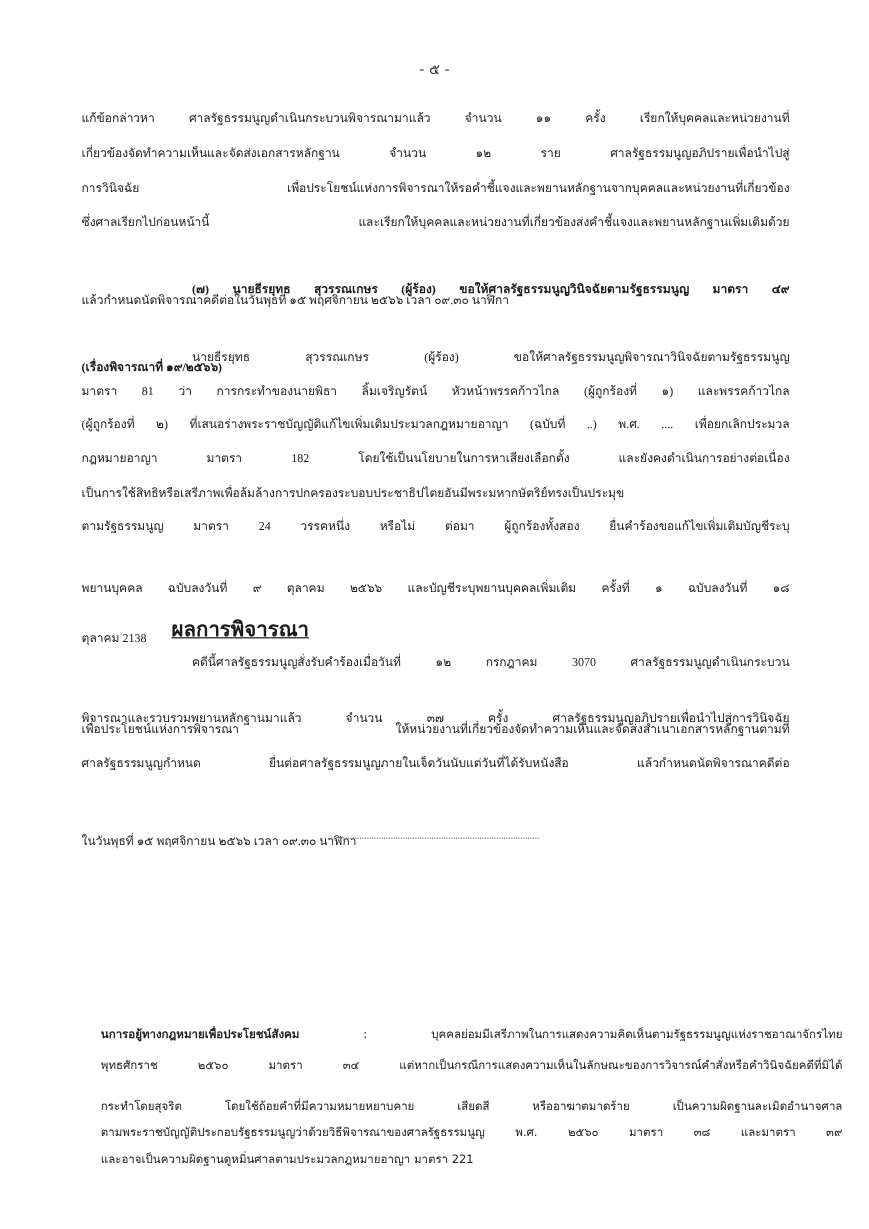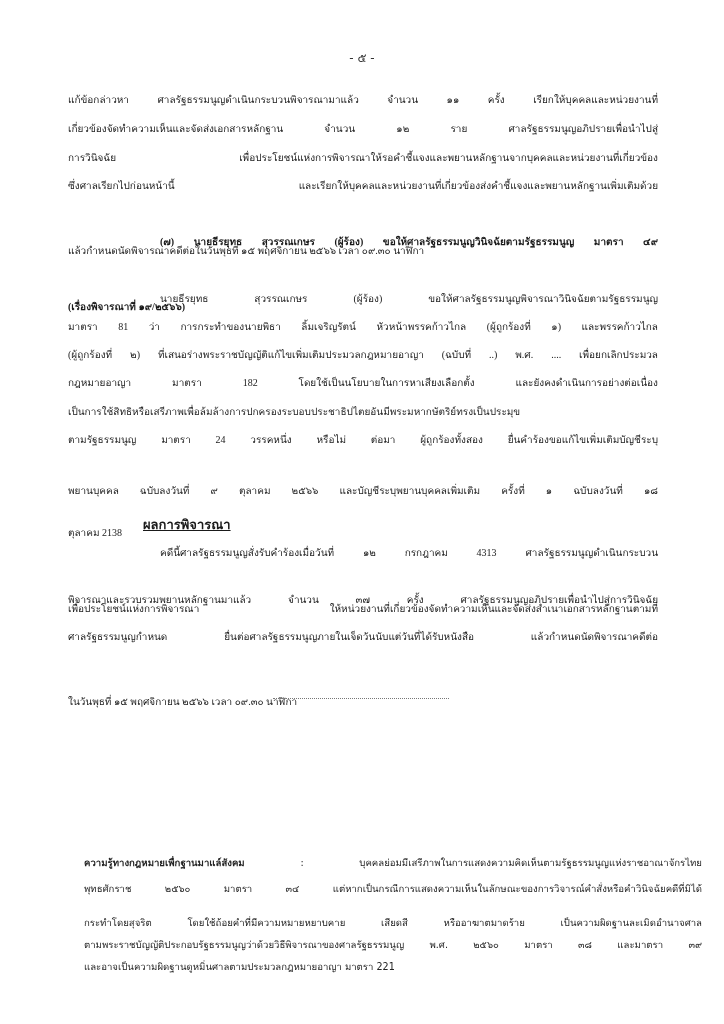--- a/index.html
+++ b/index.html
@@ -43,21 +43,21 @@
     .line.indent {
       left: 160px;
       width: 498px;
     }
     .line.bold {
       font-weight: bold;
     }
     .heading-underline {
       position: absolute;
       left: 143px;
-      font-size: 13px;
+      font-size: 17px;
       line-height: 16px;
       font-weight: bold;
       text-decoration: underline;
       white-space: nowrap;
     }
     .separator {
       position: absolute;
       top: 643px;
       left: 273px;
       width: 176px;
@@ -108,32 +108,32 @@
     <div class="line" style="top:375px;">กฎหมายอาญา มาตรา 182 โดยใช้เป็นนโยบายในการหาเสียงเลือกตั้ง และยังคงดำเนินการอย่างต่อเนื่อง</div>
     <div class="line" style="top:404px;">เป็นการใช้สิทธิหรือเสรีภาพเพื่อล้มล้างการปกครองระบอบประชาธิปไตยอันมีพระมหากษัตริย์ทรงเป็นประมุข</div>
     <div class="line" style="top:432px;">ตามรัฐธรรมนูญ มาตรา 24 วรรคหนึ่ง หรือไม่ ต่อมา ผู้ถูกร้องทั้งสอง ยื่นคำร้องขอแก้ไขเพิ่มเติมบัญชีระบุ</div>
     <div class="line" style="top:460px;margin-top:23px;">พยานบุคคล ฉบับลงวันที่ ๙ ตุลาคม ๒๕๖๖ และบัญชีระบุพยานบุคคลเพิ่มเติม ครั้งที่ ๑ ฉบับลงวันที่ ๑๘</div>
     <div class="line last" style="top:488px;">ตุลาคม 2138</div>
   </div>
 
   <div class="heading-underline" style="top:517px;">ผลการพิจารณา</div>
 
   <div>
-    <div class="line indent" style="top:545px;">คดีนี้ศาลรัฐธรรมนูญสั่งรับคำร้องเมื่อวันที่ ๑๒ กรกฎาคม 4313 ศาลรัฐธรรมนูญดำเนินกระบวน</div>
+    <div class="line indent" style="top:545px;">คดีนี้ศาลรัฐธรรมนูญสั่งรับคำร้องเมื่อวันที่ ๑๒ กรกฎาคม 3070 ศาลรัฐธรรมนูญดำเนินกระบวน</div>
     <div class="line" style="top:573px;margin-top:19px;">พิจารณาและรวบรวมพยานหลักฐานมาแล้ว จำนวน ๓๗ ครั้ง ศาลรัฐธรรมนูญอภิปรายเพื่อนำไปสู่การวินิจฉัย</div>
     <div class="line" style="top:601px;">เพื่อประโยชน์แห่งการพิจารณา ให้หน่วยงานที่เกี่ยวข้องจัดทำความเห็นและจัดส่งสำเนาเอกสารหลักฐานตามที่</div>
     <div class="line" style="top:629px;">ศาลรัฐธรรมนูญกำหนด ยื่นต่อศาลรัฐธรรมนูญภายในเจ็ดวันนับแต่วันที่ได้รับหนังสือ แล้วกำหนดนัดพิจารณาคดีต่อ</div>
     <div class="line last" style="top:657px;">ในวันพุธที่ ๑๕ พฤศจิกายน ๒๕๖๖ เวลา ๐๙.๓๐ นาฬิกา</div>
   </div>
 
   <div class="separator" style="top:698px;"></div>
 
   <div>
     <div class="footer-line" style="top:856px;">
-      <span class="footer-title">ความรู้ทางกฎหมายเพื่กฐานมาแล์สังคม</span>
+      <span class="footer-title">นการอยู้ทางกฎหมายเพื่อประโยชน์สังคม</span>
       <span style="margin:0 12px;">:</span>
       <span>บุคคลย่อมมีเสรีภาพในการแสดงความคิดเห็นตามรัฐธรรมนูญแห่งราชอาณาจักรไทย</span>
     </div>
     <div class="footer-line" style="top:882px;">พุทธศักราช ๒๕๖๐ มาตรา ๓๔ แต่หากเป็นกรณีการแสดงความเห็นในลักษณะของการวิจารณ์คำสั่งหรือคำวินิจฉัยคดีที่มิได้</div>
     <div class="footer-line" style="top:916px;">กระทำโดยสุจริต โดยใช้ถ้อยคำที่มีความหมายหยาบคาย เสียดสี หรืออาฆาตมาดร้าย เป็นความผิดฐานละเมิดอำนาจศาล</div>
     <div class="footer-line" style="top:938px;">ตามพระราชบัญญัติประกอบรัฐธรรมนูญว่าด้วยวิธีพิจารณาของศาลรัฐธรรมนูญ พ.ศ. ๒๕๖๐ มาตรา ๓๘ และมาตรา ๓๙</div>
     <div class="footer-line last" style="top:960px;">และอาจเป็นความผิดฐานดูหมิ่นศาลตามประมวลกฎหมายอาญา มาตรา 221</div>
   </div>
 
 </div>

